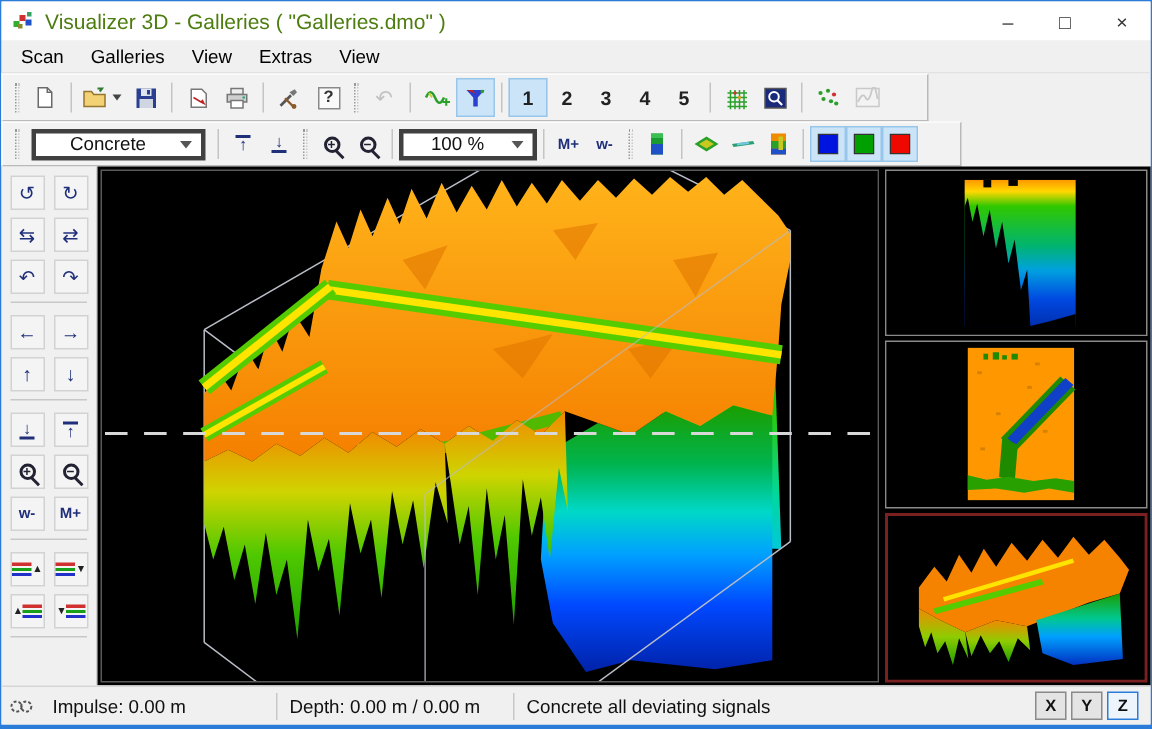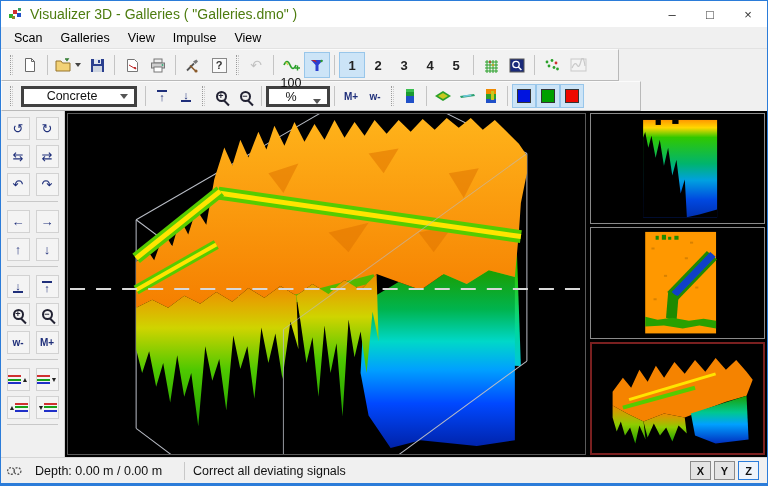--- a/index.html
+++ b/index.html
@@ -36,21 +36,21 @@
   .tbtn.disabled { opacity:.45; filter:grayscale(1); }
   .page-btn { font-size:13px; font-weight:bold; color:#222; width:25px; }
   .caret-dd { width:0; height:0; border-left:3px solid transparent; border-right:3px solid transparent;
               border-top:4px solid #444; margin-left:3px; }
   .combo { background:#fff; border:3px solid #404040; height:21px; display:flex; align-items:center;
            padding:0 6px; font-size:12.5px; }
   .combo .val { flex:1; text-align:center; }
   .combo .caret { width:0; height:0; border-left:4px solid transparent; border-right:4px solid transparent;
                   border-top:5px solid #555; margin-left:6px; }
   .combo.material { width:116px; margin:0 4px; }
-  .combo.zoomv { width:64px;align-items:flex-end; }
+  .combo.zoomv { width:92px; }
   .baru, .bard { display:inline-block; font-size:11px; line-height:10px; color:#1f2f7a; font-weight:bold; padding:0 2px; }
   .baru { border-top:2px solid #1f2f7a; }
   .bard { border-bottom:2px solid #1f2f7a; }
   .mag { position:relative; display:inline-flex; width:11px; height:11px; border:2px solid #223; border-radius:50%;
          align-items:center; justify-content:center; font-size:9px; font-weight:bold; color:#223; line-height:1; }
   .mag::after { content:""; position:absolute; right:-5px; bottom:-4px; width:7px; height:2px;
                 background:#223; transform:rotate(45deg); }
   .mtxt { font-size:10px; font-weight:bold; color:#1f2f7a; }
   .rgb { display:inline-block; width:13px; height:9px;
          background:linear-gradient(to bottom,#d03030 0 2px,transparent 2px 3.5px,#19a019 3.5px 5.5px,transparent 5.5px 7px,#2030c8 7px 9px); }
@@ -102,21 +102,21 @@
       <div class="win-btn">–</div>
       <div class="win-btn">□</div>
       <div class="win-btn">×</div>
     </div>
   </div>
 
   <div class="menubar">
     <span class="menu-item">Scan</span>
     <span class="menu-item">Galleries</span>
     <span class="menu-item">View</span>
-    <span class="menu-item">Impulse</span>
+    <span class="menu-item">Extras</span>
     <span class="menu-item">View</span>
   </div>
 
   <div class="toolbar tb1">
     <div class="tb-panel">
       <div class="grip"></div>
       <div class="tbtn">
         <svg width="16" height="16" viewBox="0 0 16 16">
             <path d="M3.5 1.5h6l3 3v10h-9z" fill="#fff" stroke="#6a6a6a"></path>
             <path d="M9.5 1.5v3h3" fill="none" stroke="#6a6a6a"></path>
@@ -558,22 +558,23 @@
     </div>
   </div>
 
   <div class="statusbar">
     <div class="st-icon">
       <svg width="16" height="12" viewBox="0 0 16 12">
         <circle cx="5" cy="6" r="3.4" fill="none" stroke="#555" stroke-width="1.3" stroke-dasharray="2 1.4"></circle>
         <circle cx="11.5" cy="6" r="3.4" fill="none" stroke="#555" stroke-width="1.3" stroke-dasharray="2 1.4"></circle>
       </svg>
     </div>
+    <div class="st-seg st-imp">Impulse: 0.00 m</div>
     <div class="st-seg st-depth">Depth: 0.00 m / 0.00 m</div>
-    <div class="st-seg st-msg">Correct all deviating signals</div>
+    <div class="st-seg st-msg">Concrete all deviating signals</div>
     <div class="axis-box">
       <button class="axis-btn">X</button>
       <button class="axis-btn">Y</button>
       <button class="axis-btn focused">Z</button>
     </div>
   </div>
 
 </div>
 
 </body></html>

